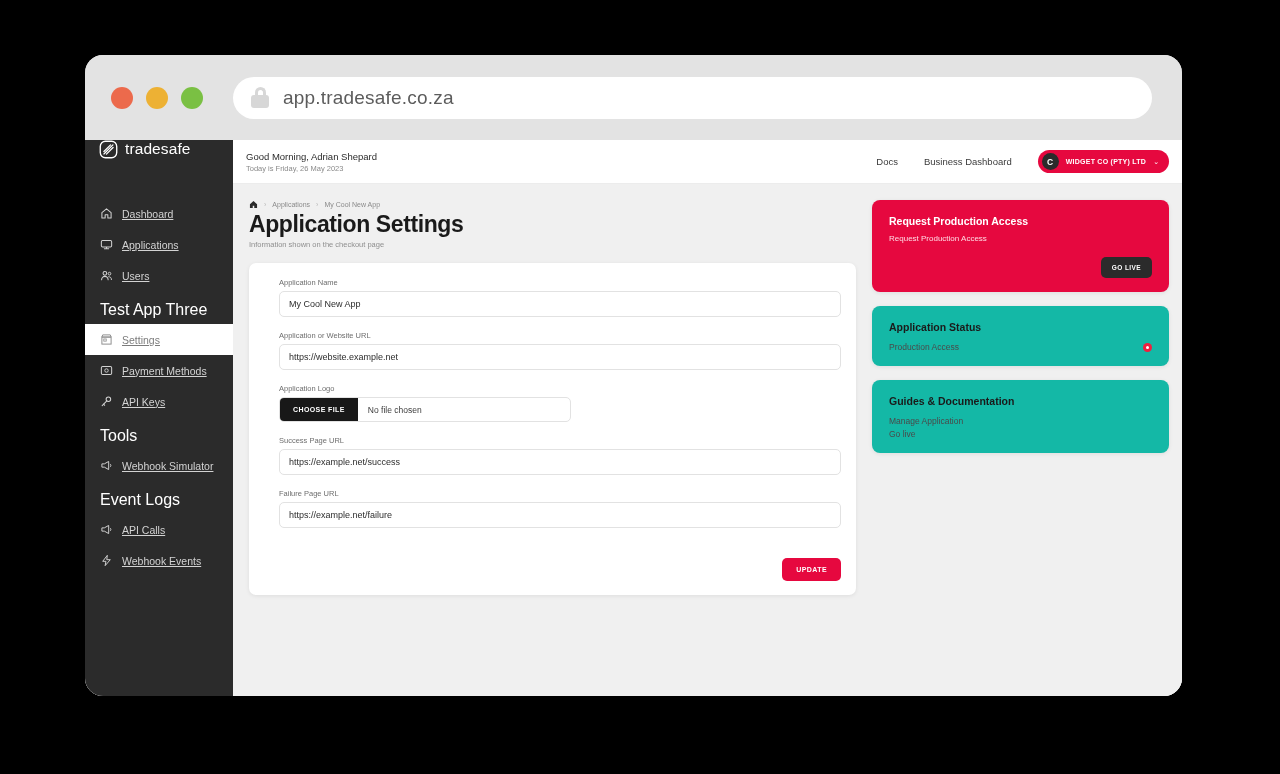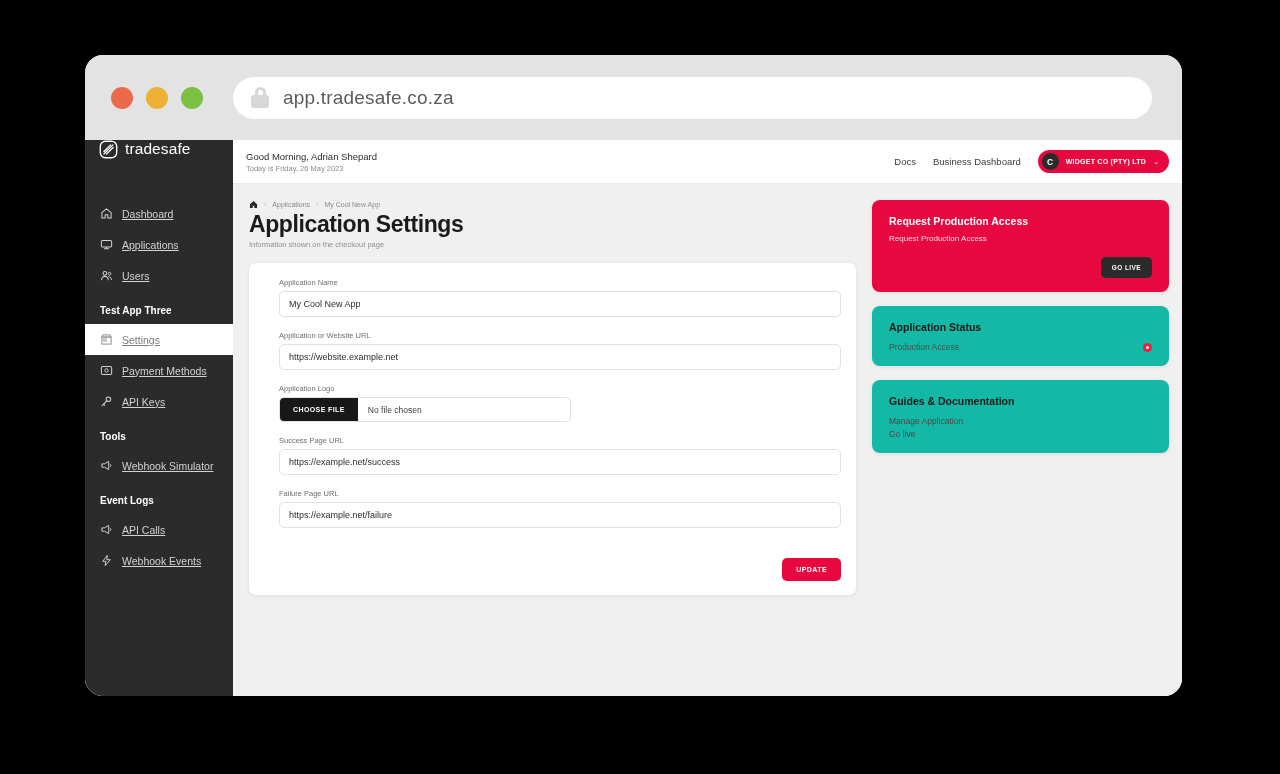--- a/index.html
+++ b/index.html
@@ -76,38 +76,38 @@
     font-size: 10.5px;
     cursor: pointer;
     text-decoration: underline;
   }
   .nav-item .ico { width: 13px; height: 13px; flex: 0 0 13px; display: block; }
   .nav-item.active { background: #fff; color: #7b7b7b; }
   .nav-section {
     padding-left: 15px;
     height: 28px;
     display: flex; align-items: center;
-    color: #fff; font-size: 10px; font-weight: bold;
+    color: #fff; font-size: 16px; font-weight: normal;
   }
   .nav-gap { height: 5px; }
 
   
   .main { flex: 1; display: flex; flex-direction: column; min-width: 0; background:#f0f0f0; }
 
   .topbar {
     height: 44px; flex: 0 0 44px;
     background: #fff;
     display: flex; align-items: center;
     padding: 0 13px 0 13px;
     border-bottom: 1px solid #ececec;
   }
   .greet { display: flex; flex-direction: column; justify-content: center; gap: 2px; }
   .greet-1 { font-size: 9.5px; color: #2b2b2b; }
   .greet-2 { font-size: 7.5px; color: #8a8a8a; }
-  .top-right { margin-left: auto; display: flex; align-items: center; gap: 17px; }
+  .top-right { margin-left: auto; display: flex; align-items: center; gap: 26px; }
   .top-link { font-size: 9.5px; color: #3a3a3a; cursor: pointer; }
   .org-pill {
     display: flex; align-items: center; gap: 7px;
     background: #e6083f;
     border-radius: 14px;
     height: 23px;
     padding: 0 10px 0 4px;
     cursor: pointer;
   }
   .org-avatar {

